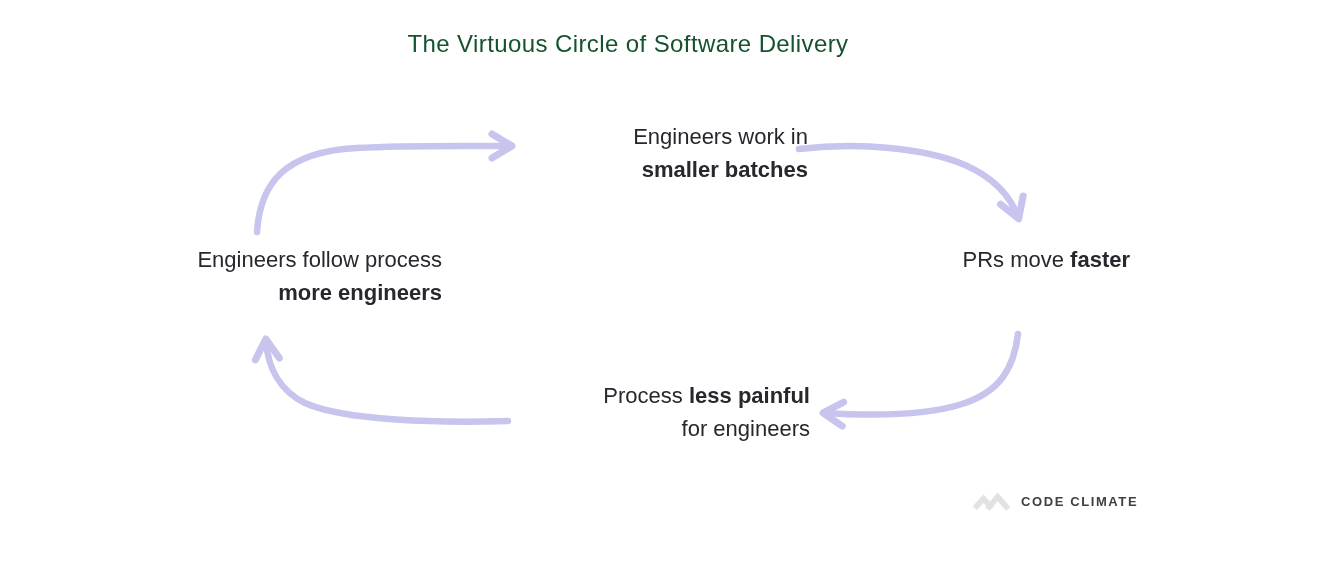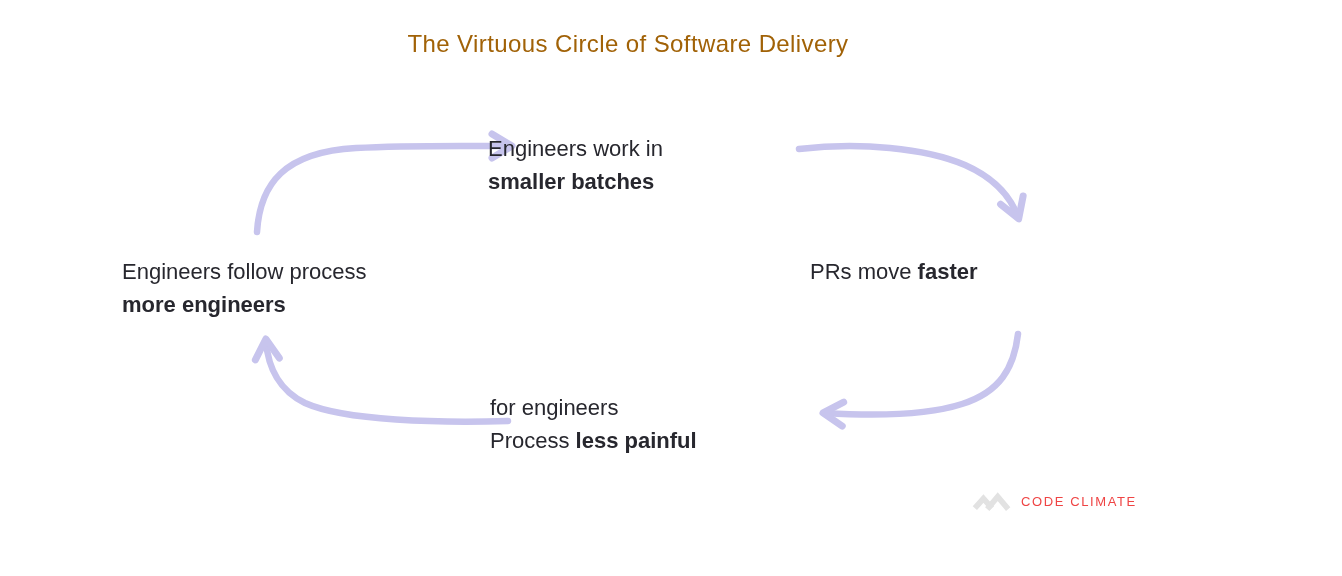--- a/index.html
+++ b/index.html
@@ -12,56 +12,55 @@
     font-family: "Liberation Sans", "DejaVu Sans", sans-serif;
   }
   .diagram-title {
     position: absolute;
     top: 30px;
     left: 0;
     width: 1256px;
     text-align: center;
     font-size: 24px;
     letter-spacing: 0.4px;
-    color: #a16207;
+    color: #14532d;
     font-weight: 400;
   }
   .arrows-layer {
     position: absolute;
     top: 0; left: 0;
     width: 1342px; height: 576px;
   }
   .node {
     position: absolute;
     width: 320px;
-    text-align: left;
+    text-align: right;
     font-size: 22px;
     line-height: 33px;
     color: #27272e;
     font-weight: 400;
-    margin-top: 12px;
   }
   .node b { font-weight: 700; }
   .node-top    { left: 488px; top: 120px; }
   .node-right  { left: 810px; top: 243px; }
   .node-left   { left: 122px; top: 243px; }
   .node-bottom { left: 490px; top: 379px; }
   .logo {
     position: absolute;
     left: 972px;
     top: 489px;
     display: flex;
     align-items: center;
     gap: 9px;
   }
   .logo-text {
     font-size: 13px;
-    font-weight: 400;
+    font-weight: 700;
     letter-spacing: 1.6px;
-    color: #ef4444;
+    color: #404040;
   }
 </style>
 </head>
 <body>
 
 <div class="canvas">
 
   <div class="diagram-title">The Virtuous Circle of Software Delivery</div>
 
   <svg class="arrows-layer" width="1342" height="576" viewBox="0 0 1342 576" xmlns="http://www.w3.org/2000/svg">
@@ -79,22 +78,22 @@
   <div class="node node-top">
     <div><span>Engineers work in</span></div>
     <div><b>smaller batches</b></div>
   </div>
 
   <div class="node node-right">
     <div><span>PRs move </span><b>faster</b></div>
   </div>
 
   <div class="node node-bottom">
+    <div><span>Process </span><b>less painful</b></div>
     <div><span>for engineers</span></div>
-    <div><span>Process </span><b>less painful</b></div>
   </div>
 
   <div class="node node-left">
     <div><span>Engineers follow process</span></div>
     <div><b>more engineers</b></div>
   </div>
 
   <div class="logo">
     <svg width="40" height="25" viewBox="0 0 42 26" xmlns="http://www.w3.org/2000/svg">
       <path d="M3 20 L12 10 L21 20" fill="none" stroke="#e2e2e2" stroke-width="6" stroke-linejoin="miter"></path>

